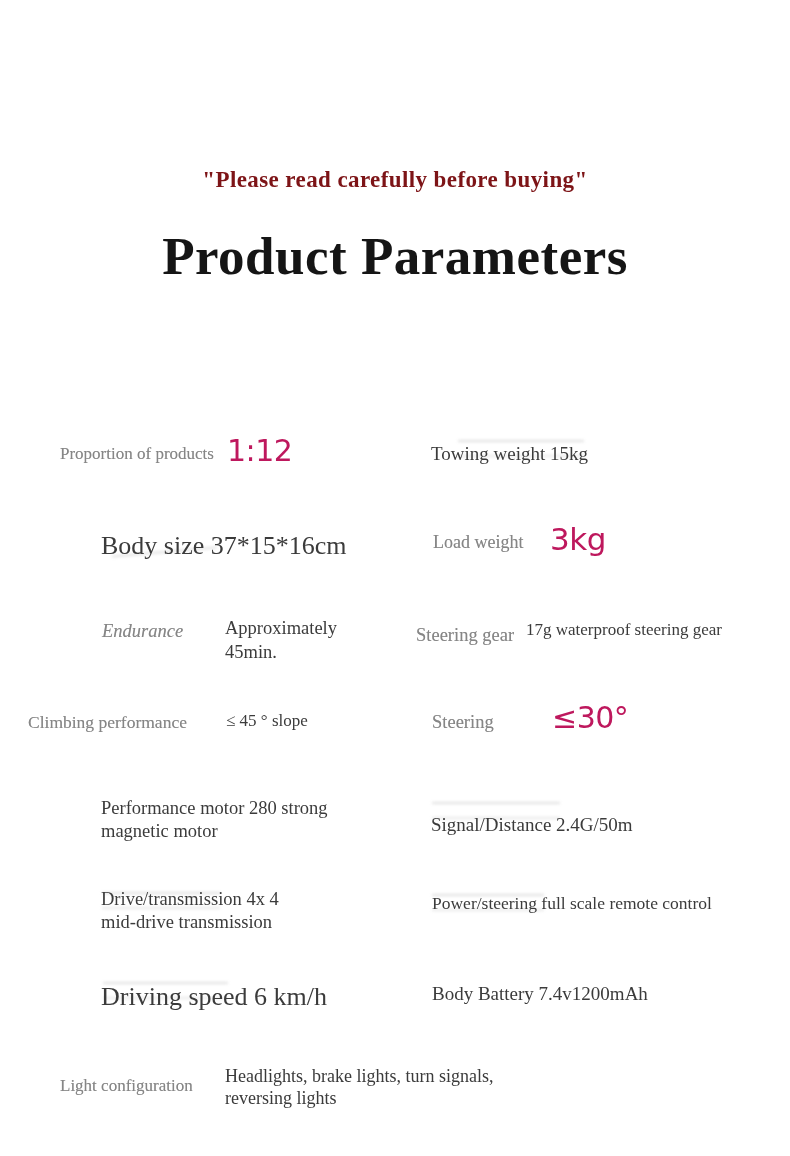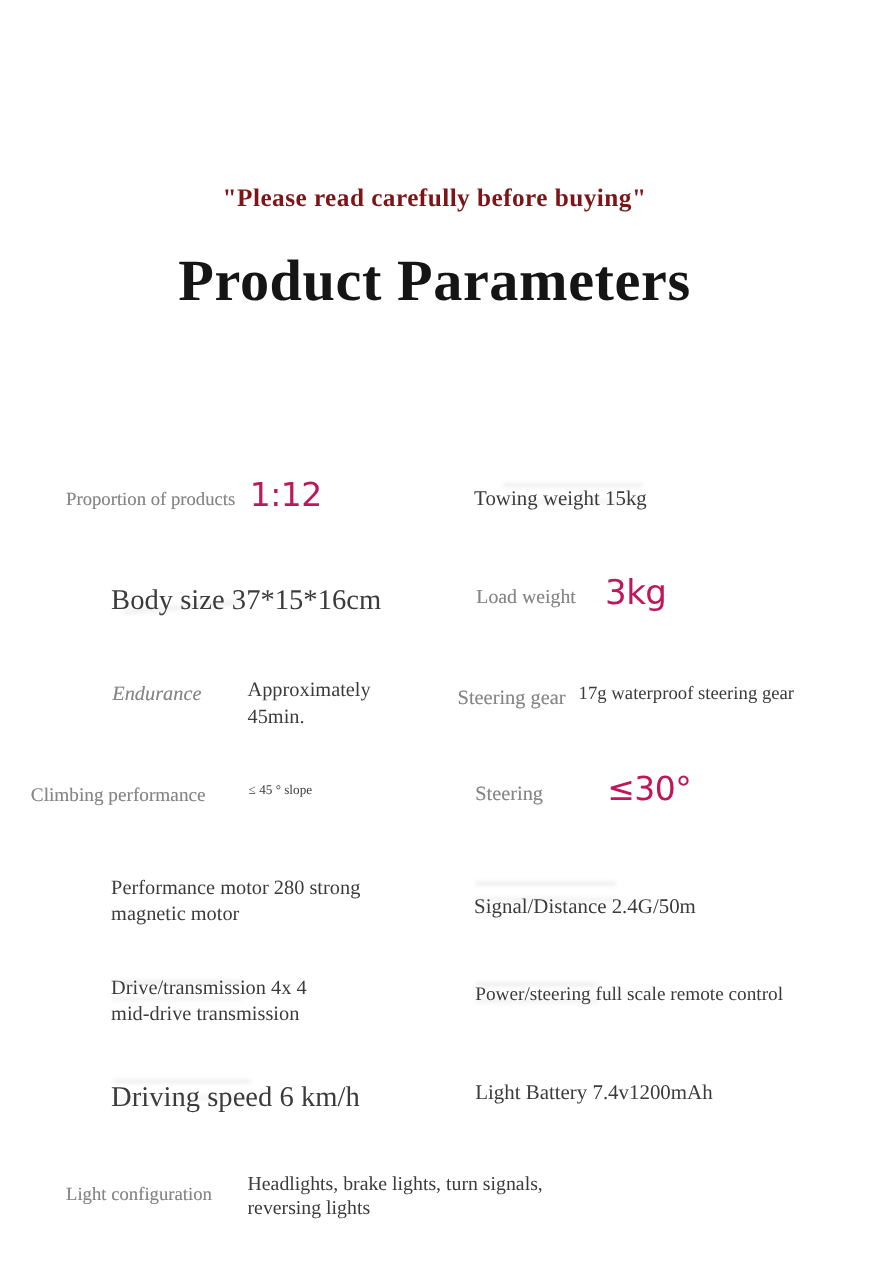--- a/index.html
+++ b/index.html
@@ -81,32 +81,32 @@
   <span class="lbl" style="left:433px; top:532px; font-size:18px;">Load weight</span>
   <span class="big" style="left:550px; top:521px; font-size:31px;">3kg</span>
 
   <span class="lbl" style="left:102px; top:621px; font-size:18.5px;font-style:italic;">Endurance</span>
   <span class="val multi" style="left:225px; top:616px; font-size:18.5px; line-height:1.32;">Approximately
 45min.</span>
   <span class="lbl" style="left:416px; top:625px; font-size:18.5px;">Steering gear</span>
   <span class="val" style="left:526px; top:620px; font-size:17px;">17g waterproof steering gear</span>
 
   <span class="lbl" style="left:28px; top:712px; font-size:17.5px;">Climbing performance</span>
-  <span class="val" style="left:226px; top:711px; font-size:12px;">≤ 45 ° slope</span>
+  <span class="val" style="left:226px; top:711px; font-size:17px;">≤ 45 ° slope</span>
   <span class="lbl" style="left:432px; top:712px; font-size:18.5px;">Steering</span>
   <span class="big" style="left:552px; top:700px; font-size:30px;">≤30°</span>
 
   <span class="val multi" style="left:101px; top:797px; font-size:18.5px;">Performance motor 280 strong
 magnetic motor</span>
   <span class="val" style="left:431px; top:803px; font-size:19px;margin-top:11px;">Signal/Distance 2.4G/50m</span>
 
   <span class="val multi" style="left:101px; top:888px; font-size:18.5px;">Drive/transmission 4x 4
 mid-drive transmission</span>
   <span class="val" style="left:432px; top:893px; font-size:17.5px;">Power/steering full scale remote control</span>
 
   <span class="val" style="left:101px; top:982px; font-size:26px;text-align:right;">Driving speed 6 km/h</span>
-  <span class="val" style="left:432px; top:983px; font-size:19px;">Light Battery 7.4v1200mAh</span>
+  <span class="val" style="left:432px; top:983px; font-size:19px;">Body Battery 7.4v1200mAh</span>
 
   <span class="lbl" style="left:60px; top:1076px; font-size:17px;">Light configuration</span>
   <span class="val multi" style="left:225px; top:1066px; font-size:18px;">Headlights, brake lights, turn signals,
 reversing lights</span>
 
 </div>
 
 </body></html>

